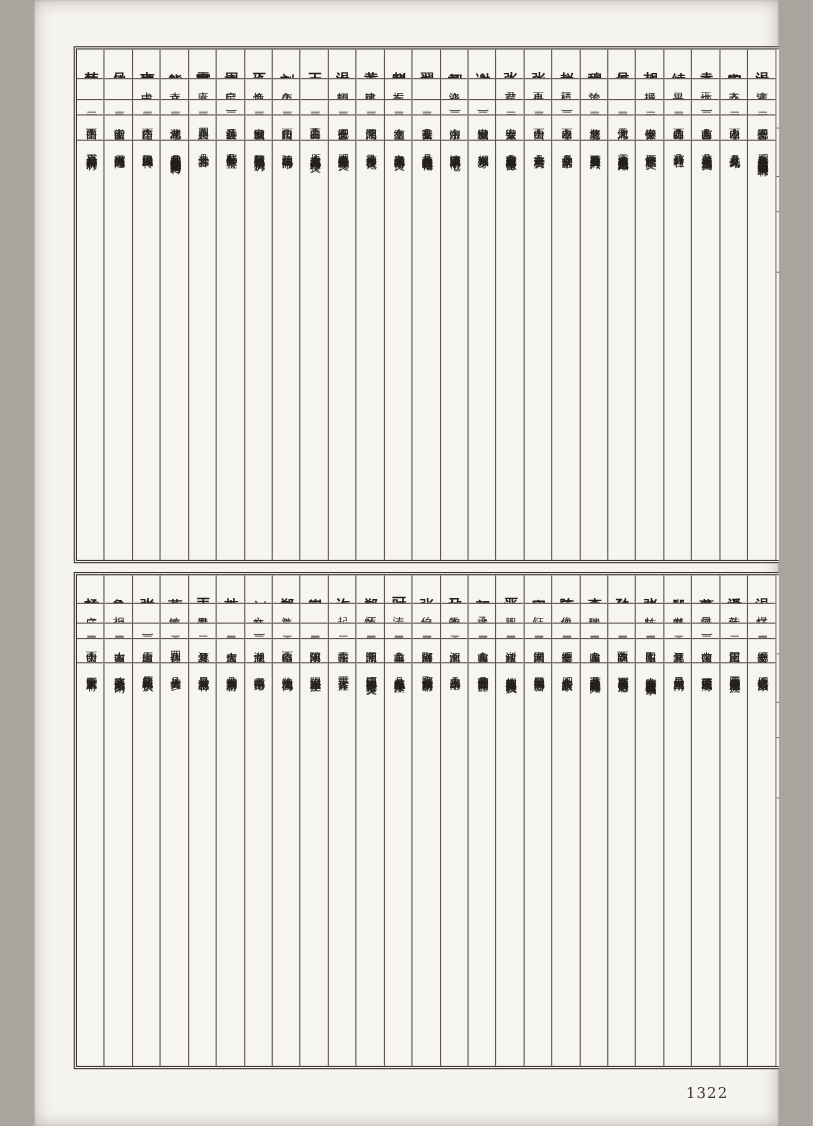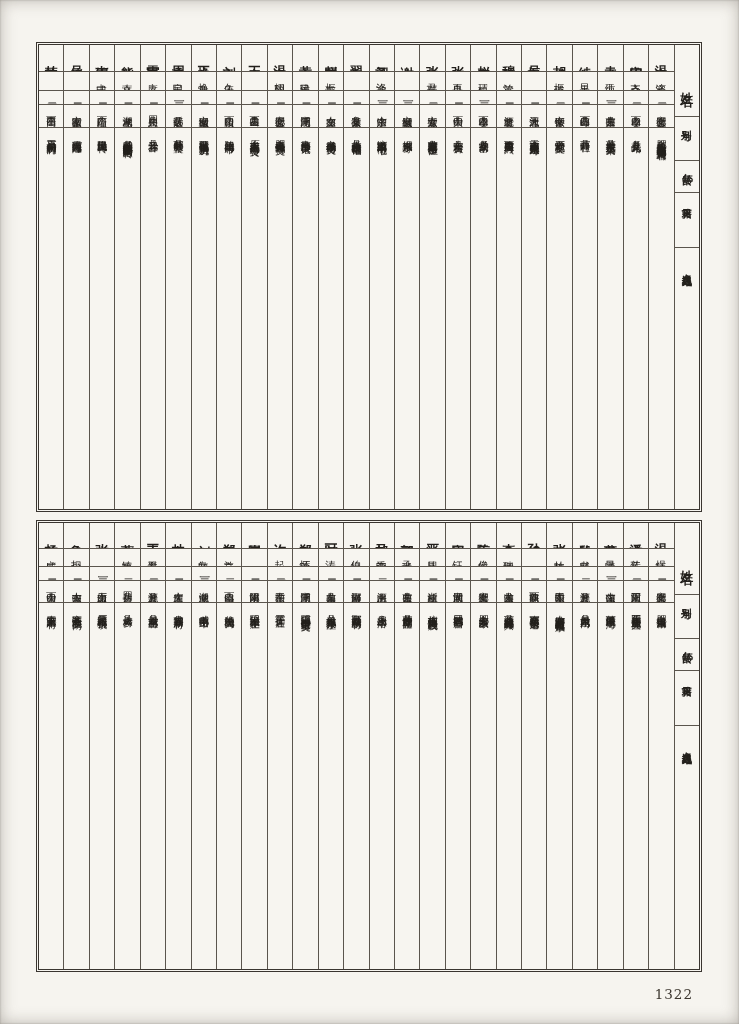--- a/index.html
+++ b/index.html
@@ -3,21 +3,21 @@
 <meta charset="utf-8">
 <style>
   html,body{margin:0;padding:0;}
   body{
     background:#a8a49e;
     font-family:"DejaVu Sans", sans-serif;
     -webkit-font-smoothing:antialiased;
   }
   .page{
     position:relative;
-    width:739px;height:1024px;
+    width:677px;height:1024px;
     margin:0 auto;
     background:#f6f4ef;
     box-shadow:inset 0 0 16px rgba(110,104,96,.45), inset 0 0 2px rgba(90,85,78,.5);
     overflow:hidden;
   }
   .sections{
     position:absolute;left:36px;top:42px;width:666px;
   }
   .section{
     border:3px double #3a3530;

